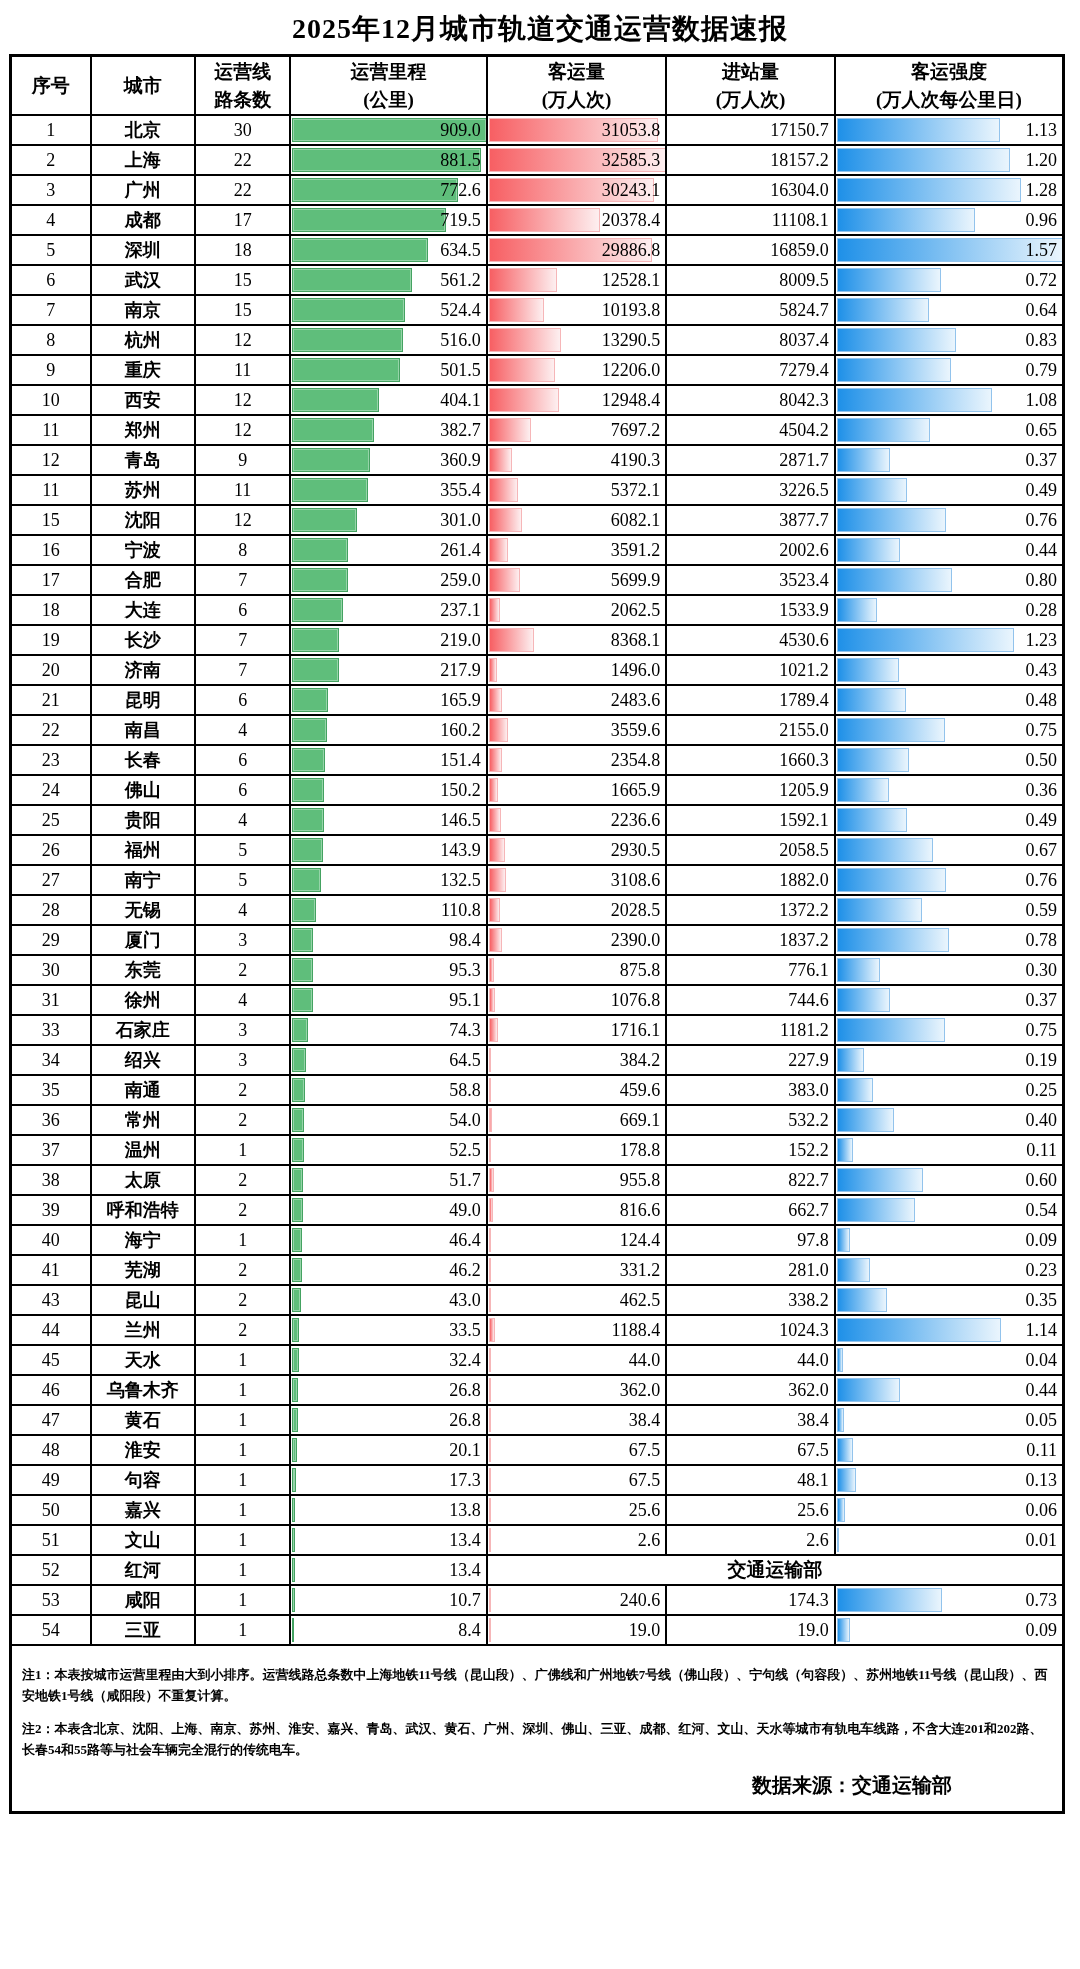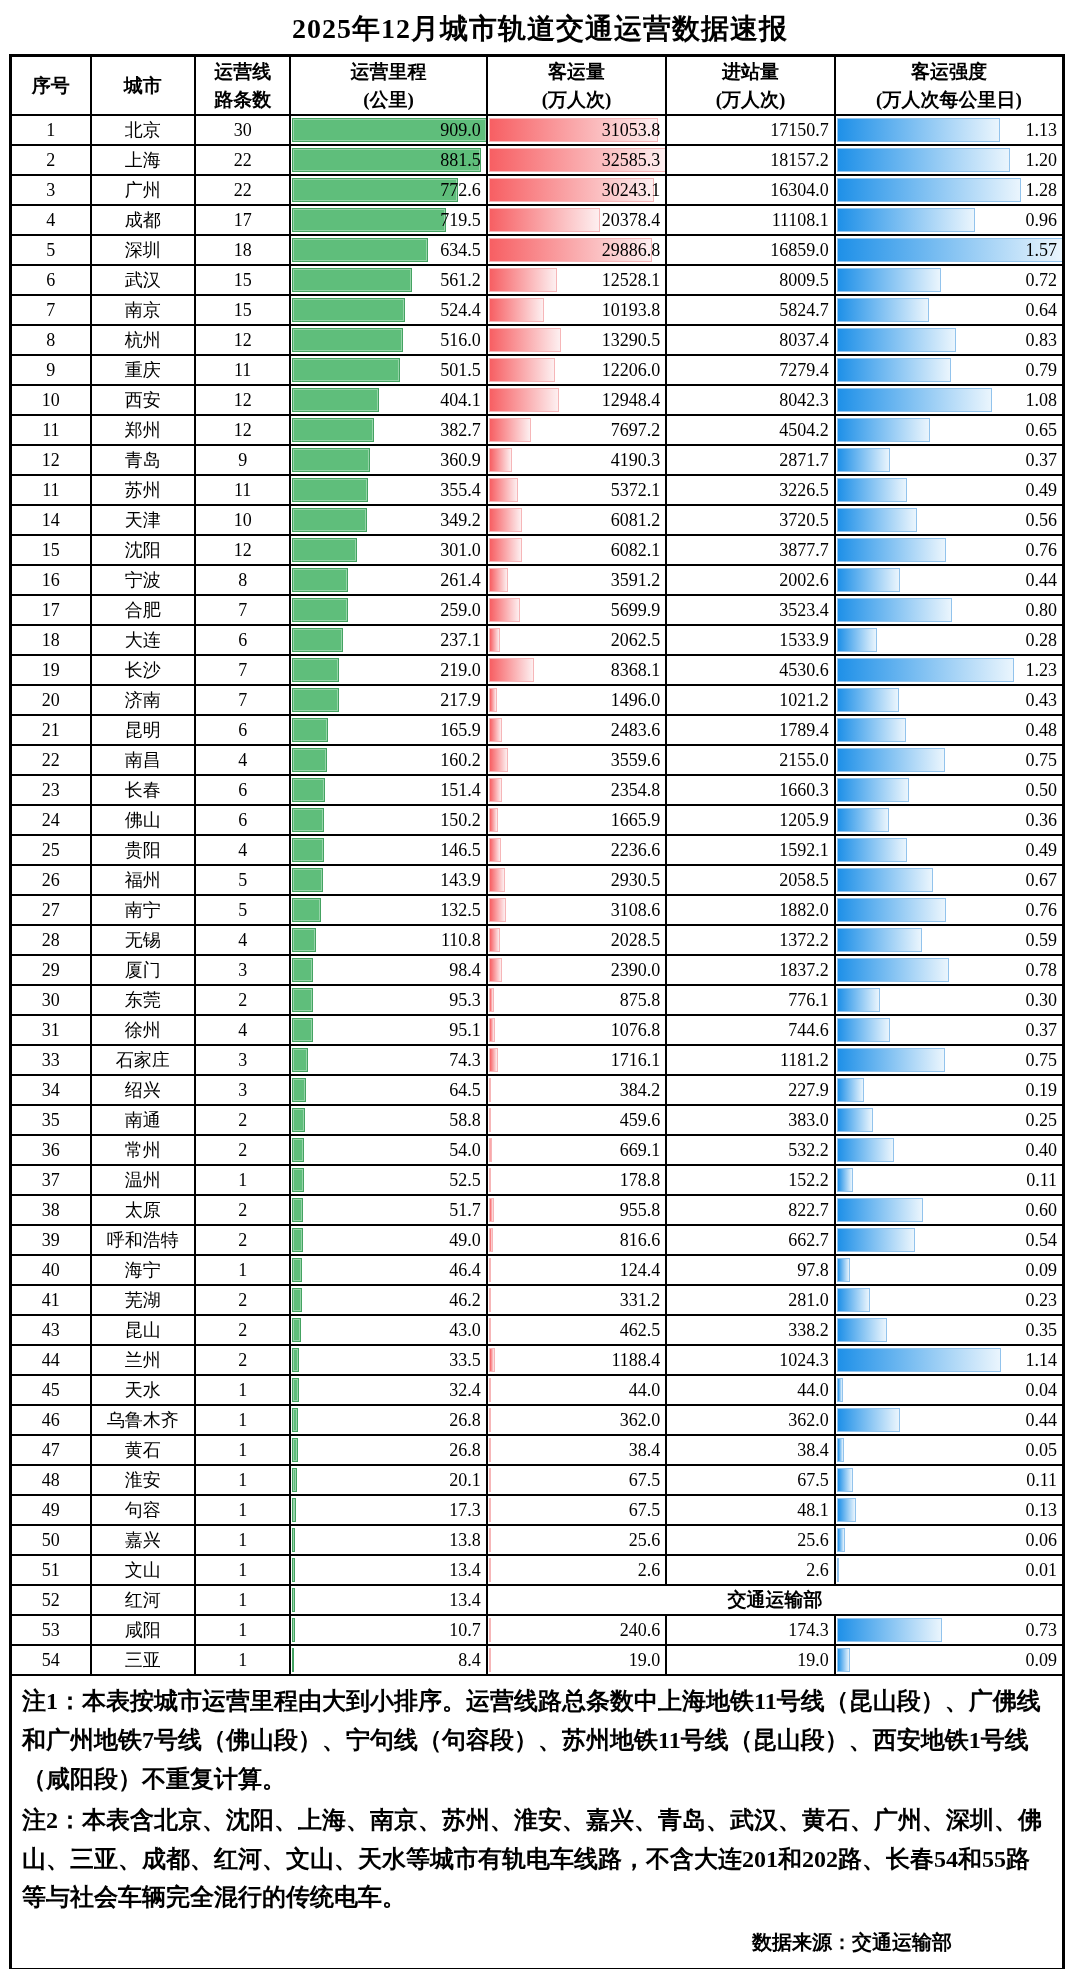--- a/index.html
+++ b/index.html
@@ -4,31 +4,31 @@
 <style>
   html,body{margin:0;padding:0;background:#fff;}
   body{width:1080px;min-height:1969px;font-family:"Liberation Serif",serif;color:#000;}
   .sheet{padding:6px 9px 0 9px;}
   .title{text-align:center;font-size:28px;font-weight:bold;margin:4px 0 6px 0;letter-spacing:1px;}
   table.report{border-collapse:collapse;width:1056px;border:3px solid #000;table-layout:fixed;}
   th,td{border:2px solid #000;overflow:hidden;}
   thead th{font-size:19px;font-weight:bold;text-align:center;vertical-align:middle;height:50px;line-height:1.45;padding:1px 0;background:#fff;}
   tbody td{height:26px;font-size:18px;vertical-align:middle;padding:0;}
   td.c{text-align:center;}
-  td.city{font-weight:normal;letter-spacing:0px;}
+  td.city{font-weight:bold;letter-spacing:0px;}
   td.num{text-align:right;padding-right:5px;font-family:"Liberation Serif",serif;}
   td.barcell{position:relative;}
   .bar{position:absolute;left:1px;top:2px;bottom:2px;box-sizing:border-box;}
   .bar.green{background:var(--bar-green);border:1px solid var(--bar-green-border);box-shadow:inset 0 0 0 1px rgba(255,255,255,.35);}
   .bar.red{background:linear-gradient(to right,var(--bar-red-start),var(--bar-red-end));border:1px solid var(--bar-red-border);}
   .bar.blue{background:linear-gradient(to right,var(--bar-blue-start),var(--bar-blue-end));border:1px solid var(--bar-blue-border);}
   .barval{position:relative;z-index:1;display:block;text-align:right;padding-right:5px;line-height:28px;}
   td.suspended{text-align:center;font-weight:bold;font-size:19px;}
   tfoot td{padding:6px 10px 4px 10px;}
-  .note{font-size:24px;font-weight:bold;line-height:1.62;text-align:left;margin:0 0 2px 0;}
+  .note{font-size:13px;font-weight:bold;line-height:1.62;text-align:left;margin:12px 0 2px 0;}
   .source{font-size:20px;font-weight:bold;text-align:right;padding:10px 100px 8px 0;}
 </style>
 </head>
 <body>
 
 <div class="sheet">
   <div class="title">2025年12月城市轨道交通运营数据速报</div>
 
   <table class="report">
     <colgroup>
@@ -280,38 +280,20 @@
             <div class="bar red" style="width: 16.49%;"></div>
             <span class="barval">5372.1</span>
           </td>
           <td class="num">3226.5</td>
           <td class="barcell">
             <div class="bar blue" style="width: 31.21%;"></div>
             <span class="barval">0.49</span>
           </td>
         </tr>
         <tr>
-          <td class="c">14</td>
-          <td class="c city">天津</td>
-          <td class="c">10</td>
-          <td class="barcell">
-            <div class="bar green" style="width: 38.42%;"></div>
-            <span class="barval">349.2</span>
-          </td>
-          <td class="barcell">
-            <div class="bar red" style="width: 18.66%;"></div>
-            <span class="barval">6081.2</span>
-          </td>
-          <td class="num">3720.5</td>
-          <td class="barcell">
-            <div class="bar blue" style="width: 35.67%;"></div>
-            <span class="barval">0.56</span>
-          </td>
-        </tr>
-        <tr>
           <td class="c">15</td>
           <td class="c city">沈阳</td>
           <td class="c">12</td>
           <td class="barcell">
             <div class="bar green" style="width: 33.11%;"></div>
             <span class="barval">301.0</span>
           </td>
           <td class="barcell">
             <div class="bar red" style="width: 18.67%;"></div>
             <span class="barval">6082.1</span>

